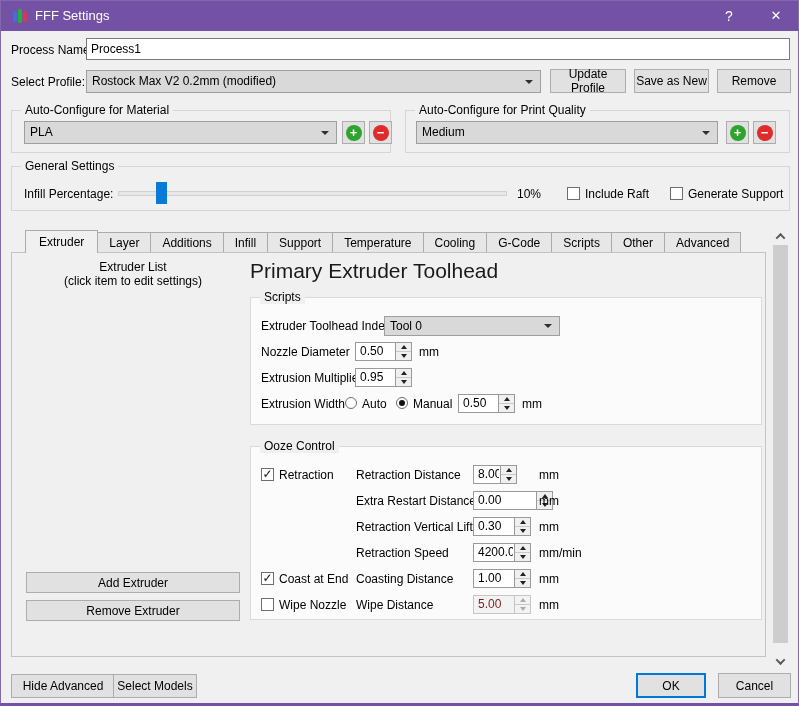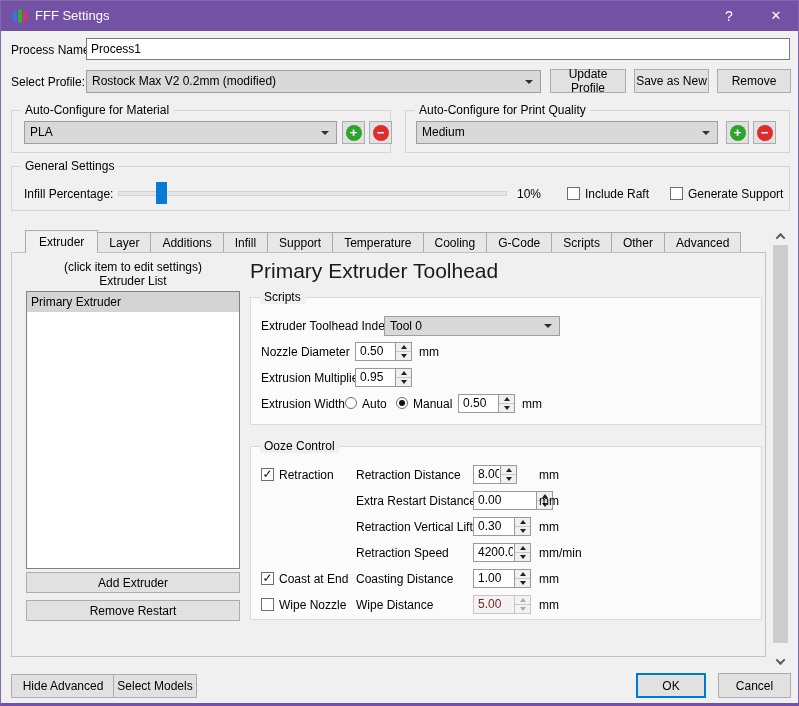--- a/index.html
+++ b/index.html
@@ -166,28 +166,25 @@
     <span class="tab">Cooling</span>
     <span class="tab">G-Code</span>
     <span class="tab">Scripts</span>
     <span class="tab">Other</span>
     <span class="tab">Advanced</span>
   </div>
 
   <div class="panel">
 
     <div class="list-title" style="left:14px; top:7px; width:214px;">
+      <div>Extruder List</div>
       <div>(click item to edit settings)</div>
-      <div>Extruder List</div>
-    </div>
-    <div class="listbox" style="left:14px; top:38px; width:214px; height:278px;">
-      <div class="list-item selected">Primary Extruder</div>
     </div>
     <div class="btn" style="left:14px; top:319px; width:214px; height:21px;">Add Extruder</div>
-    <div class="btn" style="left:14px; top:347px; width:214px; height:21px;">Remove Restart</div>
+    <div class="btn" style="left:14px; top:347px; width:214px; height:21px;">Remove Extruder</div>
 
     <div class="heading" style="left:238px; top:6px;">Primary Extruder Toolhead</div>
 
     <div class="groupbox inner" style="left:238px; top:44px; width:512px; height:128px;">
       <span class="gb-title">Scripts</span>
 
       <div class="lbl" style="left:10px; top:21px;">Extruder Toolhead Index</div>
       <div class="combo" style="left:133px; top:18px; width:176px; height:20px; background:#D9D9D9;">
         <span class="combo-val" style="line-height:18px;">Tool 0</span>
         <span class="combo-arrow"></span>

